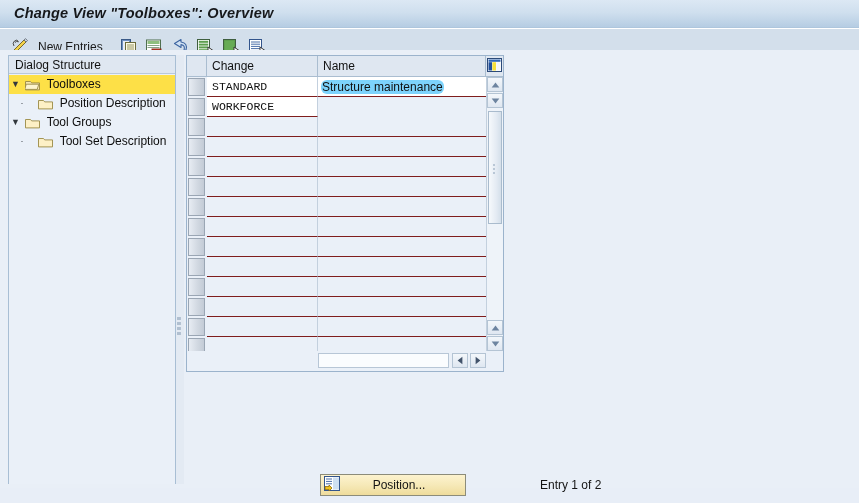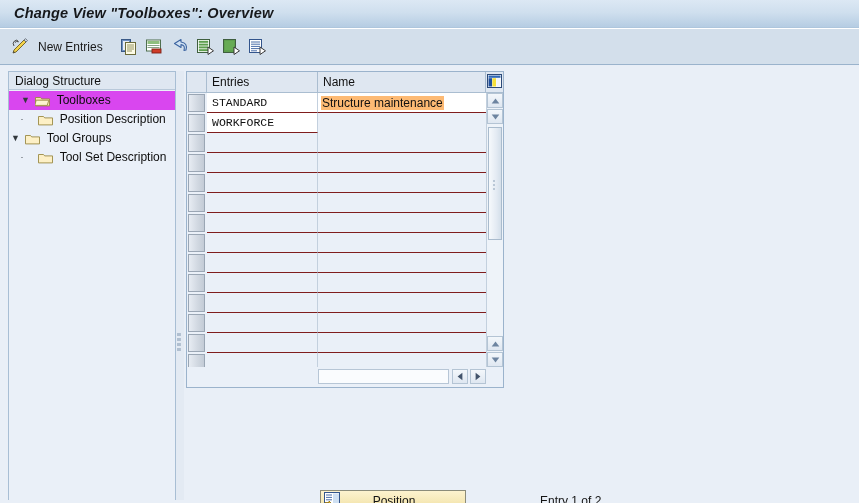--- a/index.html
+++ b/index.html
@@ -104,21 +104,21 @@
     left: 3px; top: 3px;
     width: 9px; height: 9px;
     border: 1.5px solid #f2c9a5;
     border-radius: 50%;
     box-sizing: border-box;
   }
 
   
   .content {
     position: absolute;
-    left: 0; top: 66px;
+    left: 0; top: 50px;
     width: 859px;
     height: 438px;
     background: #e9eff7;
   }
 
   
   .tree-panel {
     position: absolute;
     left: 8px;
     top: 5px;
@@ -143,22 +143,21 @@
   .tree-row {
     position: relative;
     height: 19px;
     line-height: 19px;
     white-space: nowrap;
     font-size: 12px;
     color: #0d0d0d;
     box-sizing: border-box;
   }
   .tree-row.selected {
-    background: #d946ef;
-    padding-left: 10px;
+    background: #fde047;
   }
   .tw {
     display: inline-block;
     width: 13px;
     text-align: center;
     vertical-align: top;
     font-size: 9px;
     color: #33383d;
     line-height: 19px;
   }
@@ -279,22 +278,23 @@
   .cell-a { left: 20px; width: 111px; border-right: 1px solid #c3d0de; padding-left: 5px; }
   .cell-b { left: 131px; width: 168px; padding-left: 3px; }
   .trow.filled .cell { background: #ffffff; }
   .trow.empty .cell { background: #eaf0f8; }
   .mono {
     font-family: "Liberation Mono", monospace;
     font-size: 11.5px;
     letter-spacing: 0px;
   }
   .hl {
-    background: #fdba74;
+    background: #7dd3fc;
     padding: 0 1px;
+    border-radius: 6px;
   }
 
   
   .vsb {
     position: absolute;
     left: 299px; top: 21px;
     width: 17px;
     height: 274px;
     background: #eef3f9;
     border-left: 1px solid #c3d0de;
@@ -558,21 +558,21 @@
           <i></i>
           <i></i>
           <i></i>
       </div>
     </div>
 
     <div class="tablectl">
 
       <div class="thead">
         <div class="th th-select"></div>
-        <div class="th th-col0">Entries</div>
+        <div class="th th-col0">Change</div>
         <div class="th th-col1">Name</div>
         <div class="th-cfg">
           <span>
             <svg width="15" height="14" viewBox="0 0 15 14">
               <rect x="0.5" y="0.5" width="14" height="13" fill="#ffffff" stroke="#2c4a78" stroke-width="1"></rect>
               <rect x="1.5" y="1.5" width="12" height="2.3" fill="#2f67b5"></rect>
               <rect x="1.5" y="4.2" width="3.6" height="8.3" fill="#1f4f9c"></rect>
               <rect x="5.4" y="4.2" width="3.6" height="8.3" fill="#f5e03a"></rect>
               <rect x="9.3" y="4.2" width="4.2" height="8.3" fill="#f2f5f9"></rect>
             </svg>

